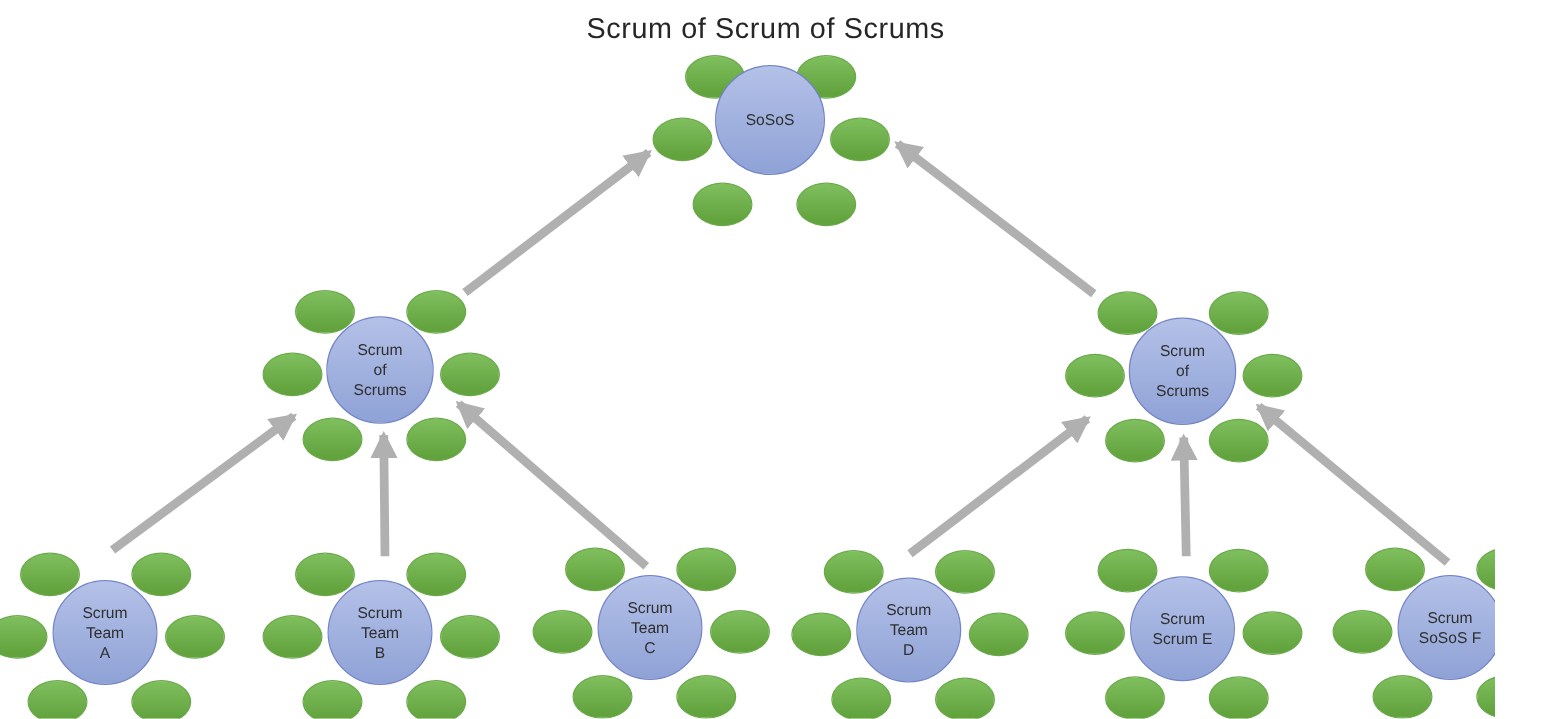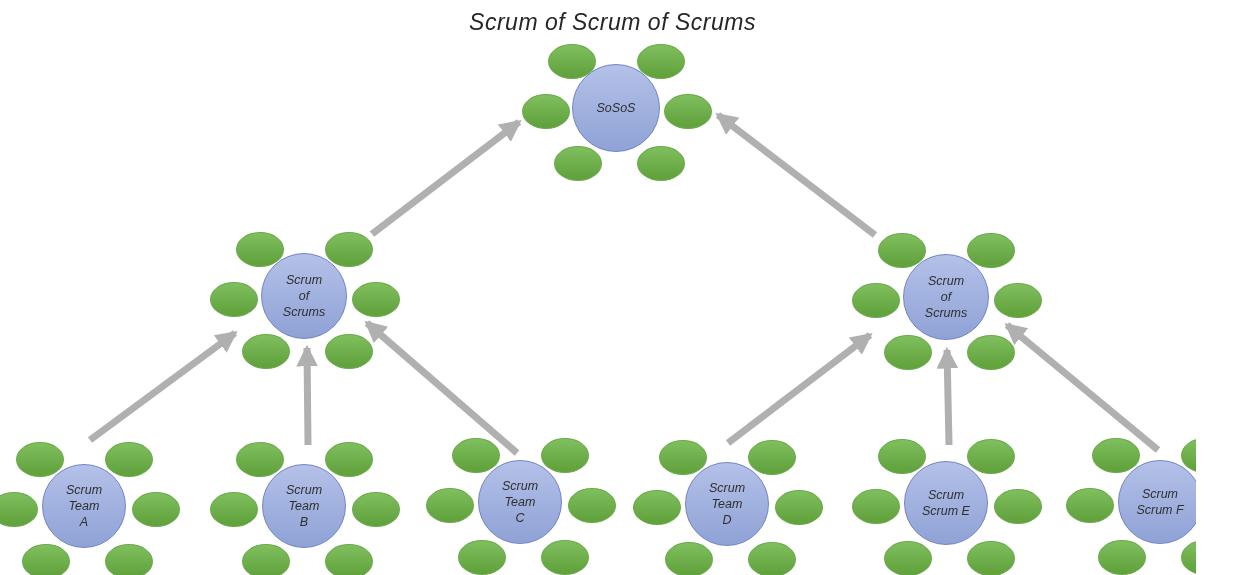--- a/index.html
+++ b/index.html
@@ -7,21 +7,20 @@
     padding: 0;
     background: #ffffff;
     font-family: "Liberation Sans", sans-serif;
   }
   #canvas {
     position: relative;
     width: 1196px;
     height: 575px;
     overflow: hidden;
     background: var(--bg, #ffffff);
-    font-style: italic;
   }
   .title {
     position: absolute;
     top: 9px;
     left: 0;
     width: 1225px;
     text-align: center;
     font-size: 23px;
     font-weight: 400;
     letter-spacing: 0.5px;
@@ -64,21 +63,21 @@
 <div id="canvas">
   <div class="title">Scrum of Scrum of Scrums</div>
   <div id="diagram">
       <div>
         <div class="member" style="left: 548px; top: 43.5px; width: 48px; height: 35px;"></div>
         <div class="member" style="left: 637px; top: 43.5px; width: 48px; height: 35px;"></div>
         <div class="member" style="left: 522px; top: 93.5px; width: 48px; height: 35px;"></div>
         <div class="member" style="left: 664px; top: 93.5px; width: 48px; height: 35px;"></div>
         <div class="member" style="left: 554px; top: 145.5px; width: 48px; height: 35px;"></div>
         <div class="member" style="left: 637px; top: 145.5px; width: 48px; height: 35px;"></div>
-        <div class="node" style="left: 572px; top: 64px; width: 88px; height: 88px;">
+        <div class="node" style="left: 572px; top: 52px; width: 88px; height: 88px;">
           <div class="node-label">
             <div>SoSoS</div>
           </div>
         </div>
       </div>
       <div>
         <div class="member" style="left: 236px; top: 231.5px; width: 48px; height: 35px;"></div>
         <div class="member" style="left: 325px; top: 231.5px; width: 48px; height: 35px;"></div>
         <div class="member" style="left: 210px; top: 281.5px; width: 48px; height: 35px;"></div>
         <div class="member" style="left: 352px; top: 281.5px; width: 48px; height: 35px;"></div>
@@ -184,21 +183,21 @@
       <div>
         <div class="member" style="left: 1092px; top: 437.5px; width: 48px; height: 35px;"></div>
         <div class="member" style="left: 1181px; top: 437.5px; width: 48px; height: 35px;"></div>
         <div class="member" style="left: 1066px; top: 487.5px; width: 48px; height: 35px;"></div>
         <div class="member" style="left: 1208px; top: 487.5px; width: 48px; height: 35px;"></div>
         <div class="member" style="left: 1098px; top: 539.5px; width: 48px; height: 35px;"></div>
         <div class="member" style="left: 1181px; top: 539.5px; width: 48px; height: 35px;"></div>
         <div class="node" style="left: 1118px; top: 460px; width: 84px; height: 84px;">
           <div class="node-label">
             <div>Scrum</div>
-            <div>Scrum F</div>
+            <div>SoSoS F</div>
           </div>
         </div>
       </div>
     </div>
   <svg class="arrows" id="arrows" width="1250" height="575" viewBox="0 0 1250 575">
     <defs>
       <marker id="arrowhead" viewBox="0 0 10 10" refX="8.5" refY="5" markerWidth="3.1" markerHeight="3.1" orient="auto" markerUnits="strokeWidth">
         <path id="arrowhead-tri" d="M0,0 L10,5 L0,10 z" fill="#b0b0b0"></path>
       </marker>
     </defs>

